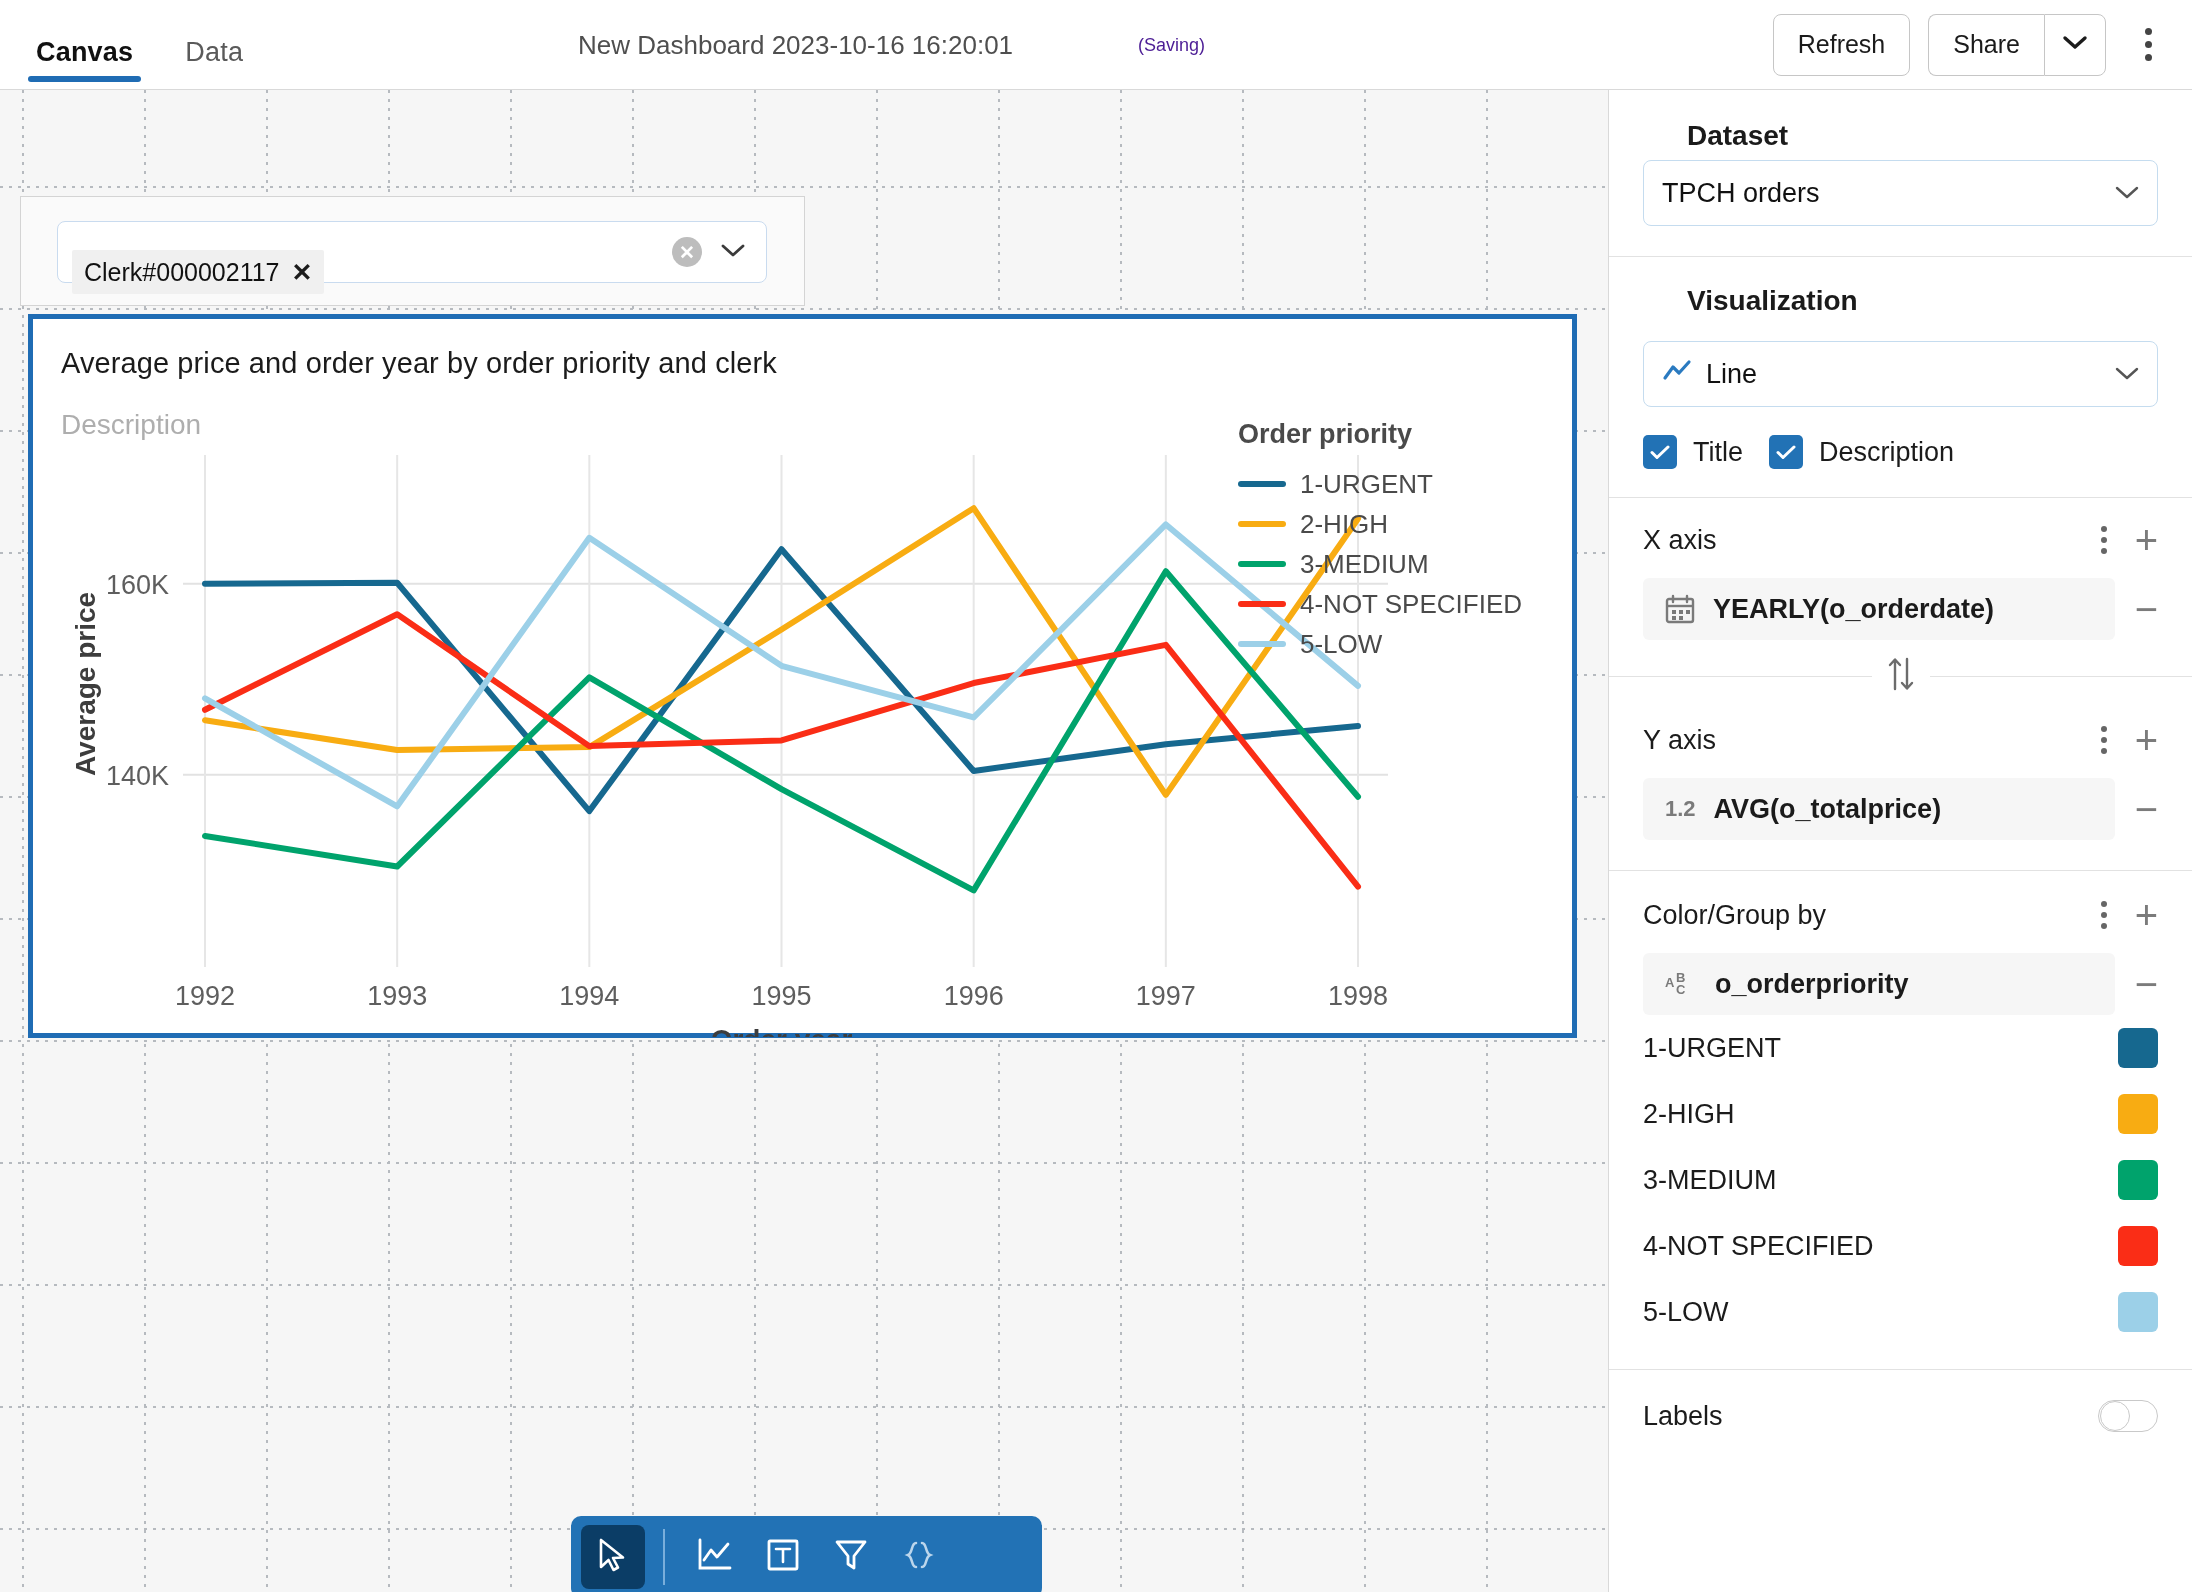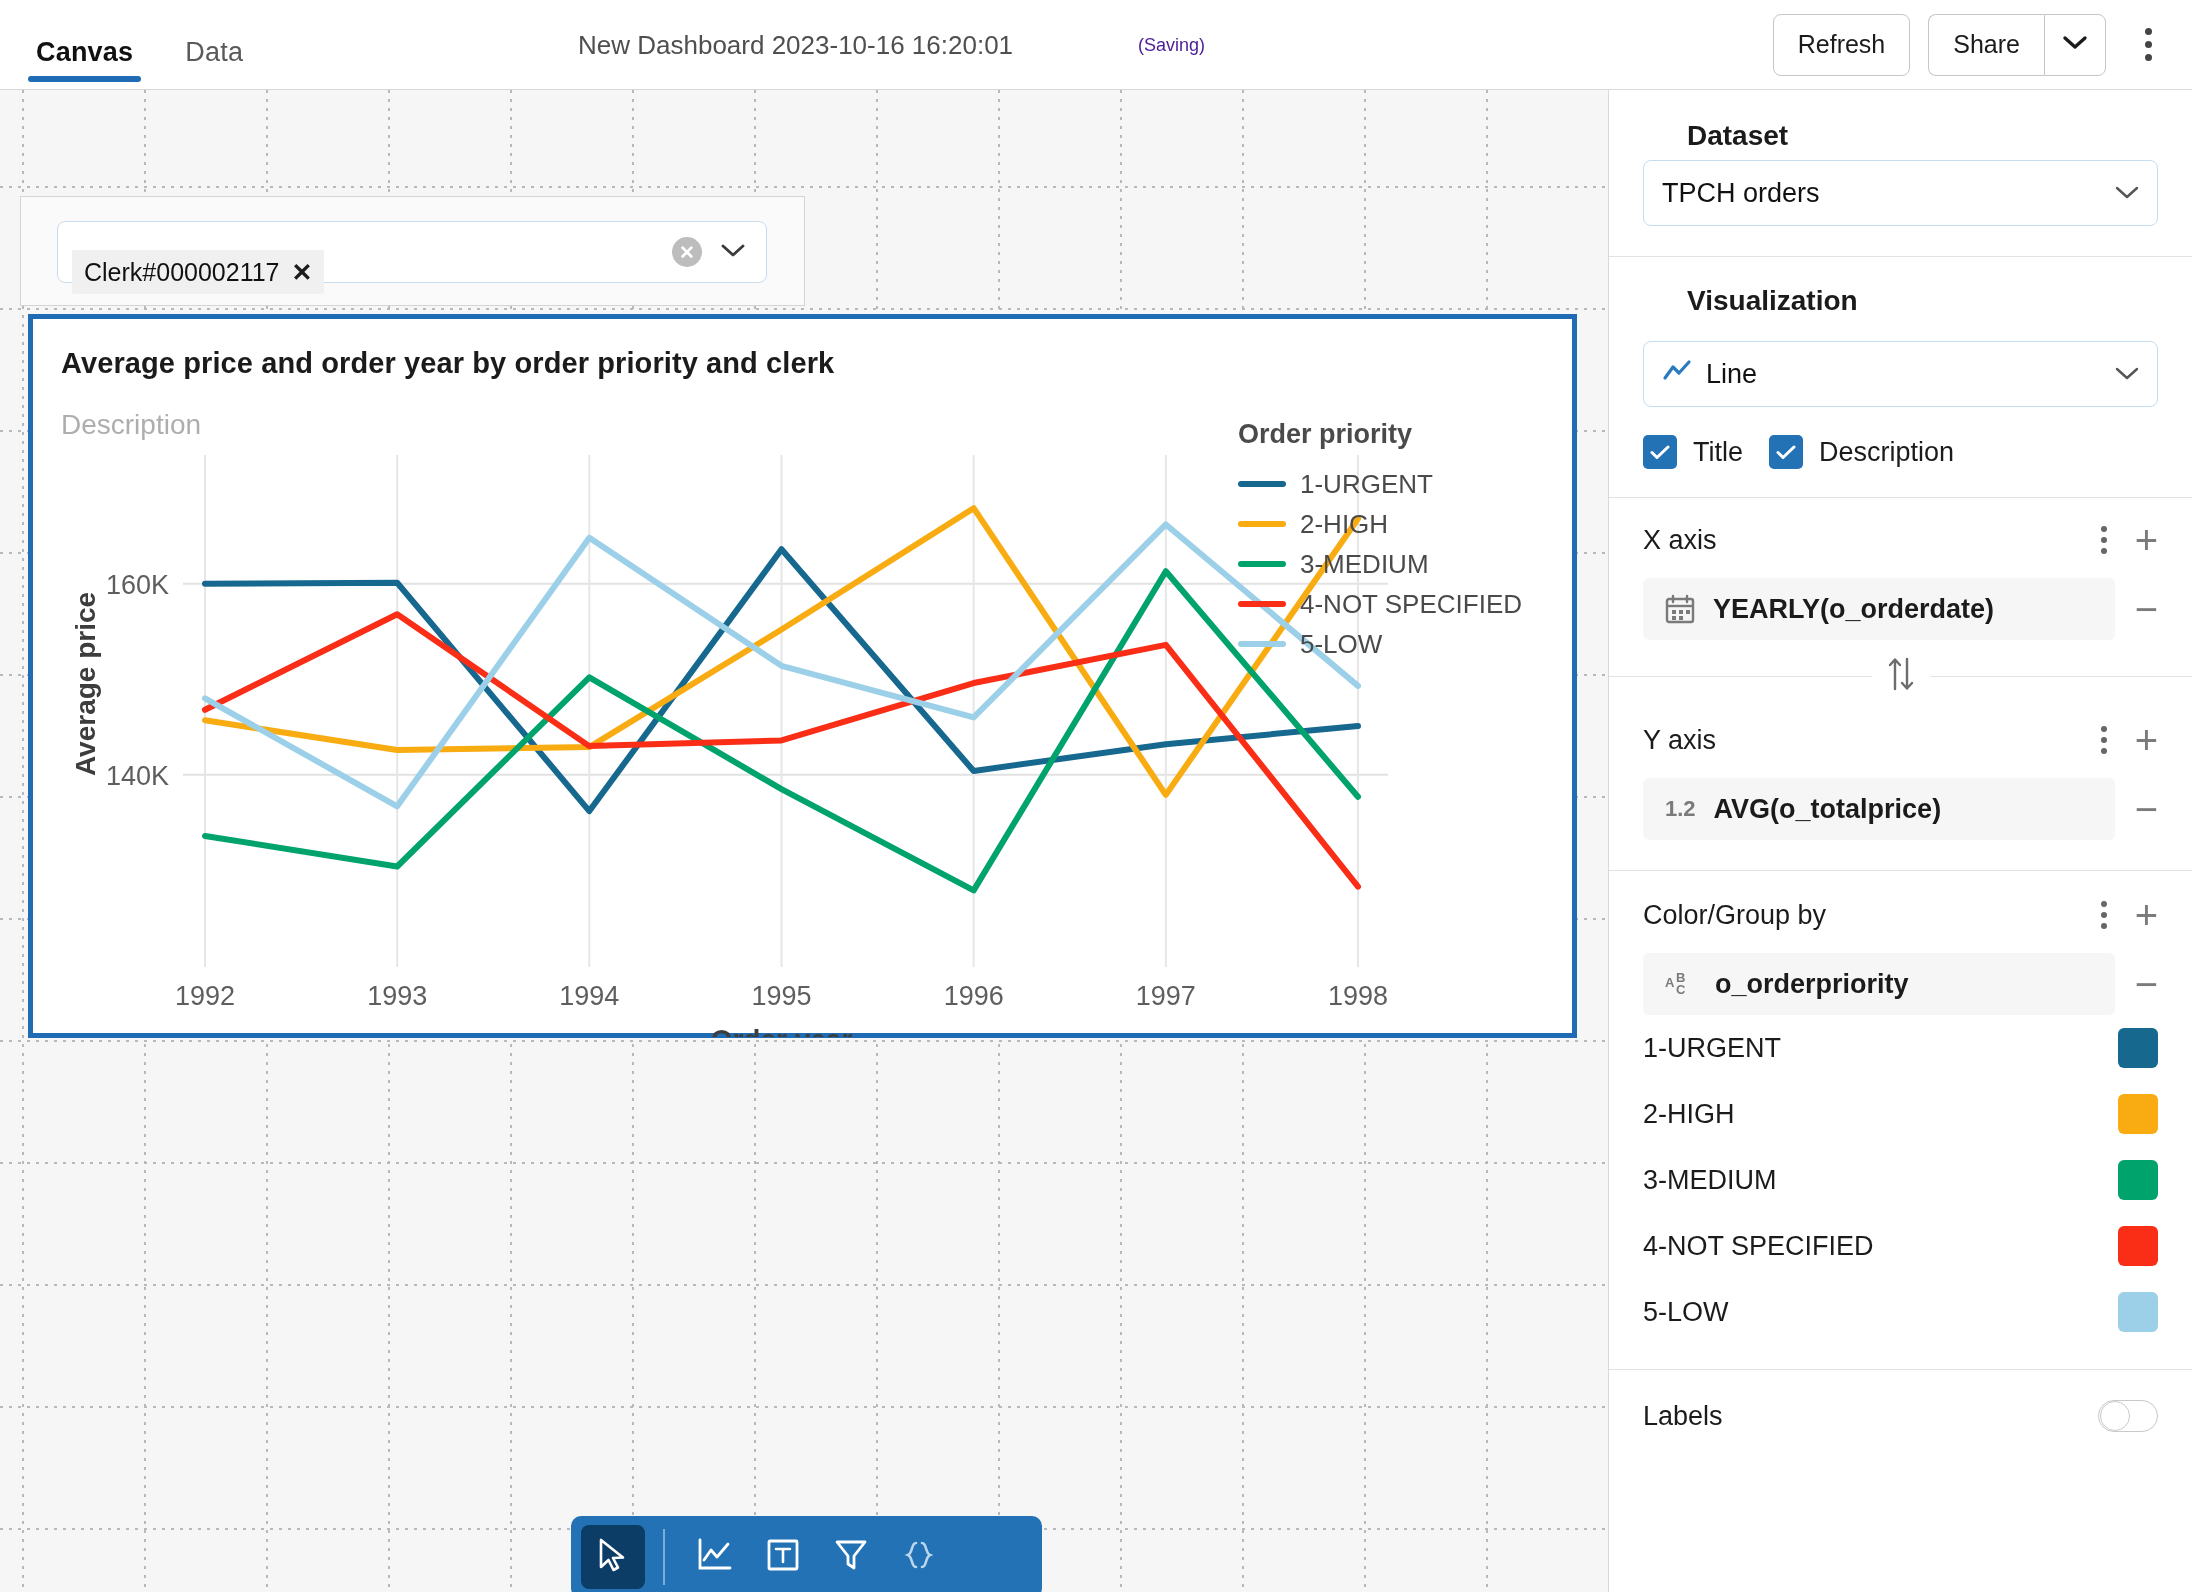--- a/index.html
+++ b/index.html
@@ -121,21 +121,21 @@
     cursor: pointer; font-weight: bold;
   }
 
   
   .chart-card {
     position: absolute; left: 28px; top: 224px; width: 1549px; height: 724px;
     background: #fff; border: 5px solid #1f6cb4;
   }
   .chart-title {
     position: absolute; left: 28px; top: 28px;
-    font-size: 29px; font-weight: bold; color: #1b1b1b; letter-spacing: .1px;
+    font-size: 29px; font-weight: normal; color: #1b1b1b; letter-spacing: .1px;
   }
   .chart-desc {
     position: absolute; left: 28px; top: 90px;
     font-size: 28px; color: #aeaeae;
   }
   .plot { position: absolute; left: 0; top: 128px; right: 0; bottom: 0; }
   .legend {
     position: absolute; right: 34px; top: 100px; width: 300px;
   }
   .legend-title { font-size: 27px; font-weight: bold; color: #4a4a4a; margin-bottom: 14px; }

